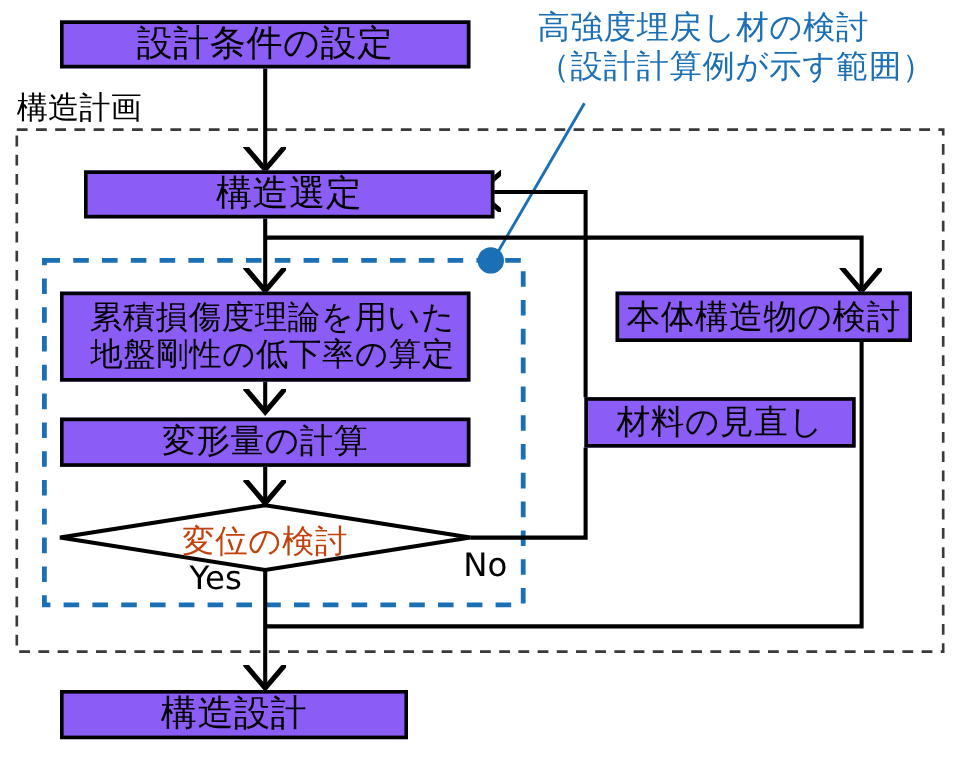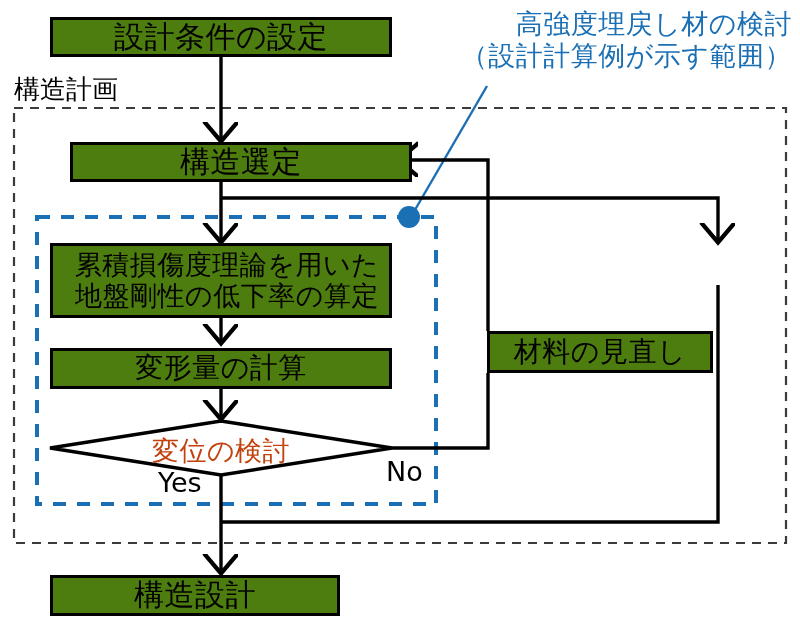--- a/index.html
+++ b/index.html
@@ -22,21 +22,21 @@
     position: absolute;
     left: 0;
     top: 0;
     width: 800px;
     height: 631px;
   }
   .node-box {
     position: absolute;
     box-sizing: border-box;
     border: 3px solid #000000;
-    background: #4d7c0f;
+    background: #8b5cf6;
     display: flex;
     align-items: center;
     justify-content: center;
     text-align: center;
     color: #000000;
     font-family: "DejaVu Sans", "Liberation Sans", sans-serif;
     line-height: 1.02;
     white-space: pre-line;
     letter-spacing: 0.5px;
   }
@@ -47,21 +47,21 @@
     position: absolute;
     color: #000000;
     font-family: "DejaVu Sans", "Liberation Sans", sans-serif;
     white-space: nowrap;
   }
   .blue-label {
     position: absolute;
     color: #1a6fb5;
     font-family: "DejaVu Sans", "Liberation Sans", sans-serif;
     white-space: pre-line;
-    text-align: right;
+    text-align: left;
     line-height: 1.18;
     letter-spacing: 0.5px;
   }
   .group-label {
     font-size: 26px;
   }
   .branch-label {
     font-size: 27px;
   }
   .diamond-label {
@@ -127,18 +127,19 @@
 地盤剛性の低下率の算定</div>
 
   <div class="node-box" style="left:50px; top:348px; width:342px; height:41px; font-size:28px;">変形量の計算</div>
 
   <div class="diamond-label" style="left:121px; top:433px; width:200px;">変位の検討</div>
 
   <div class="plain-label branch-label" style="left:158px; top:467px;">Yes</div>
 
   <div class="plain-label branch-label" style="left:386px; top:415px;margin-top:41px;">No</div>
 
+  <div class="node-box" style="left:513px; top:243px; width:247px; height:42px; font-size:28px;">本体構造物の検討</div>
 
   <div class="node-box" style="left:459px; top:331px; width:226px; height:42px; font-size:28px;margin-left:28px;">材料の見直し</div>
 
   <div class="node-box" style="left:50px; top:575px; width:290px; height:41px; font-size:30px;">構造設計</div>
 
 </div>
 
 </body></html>

